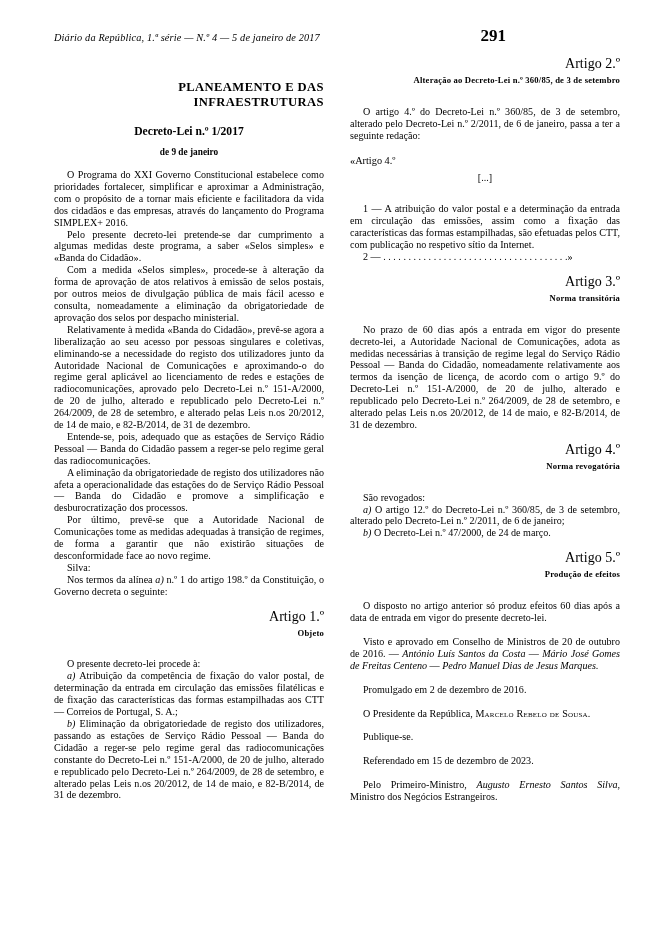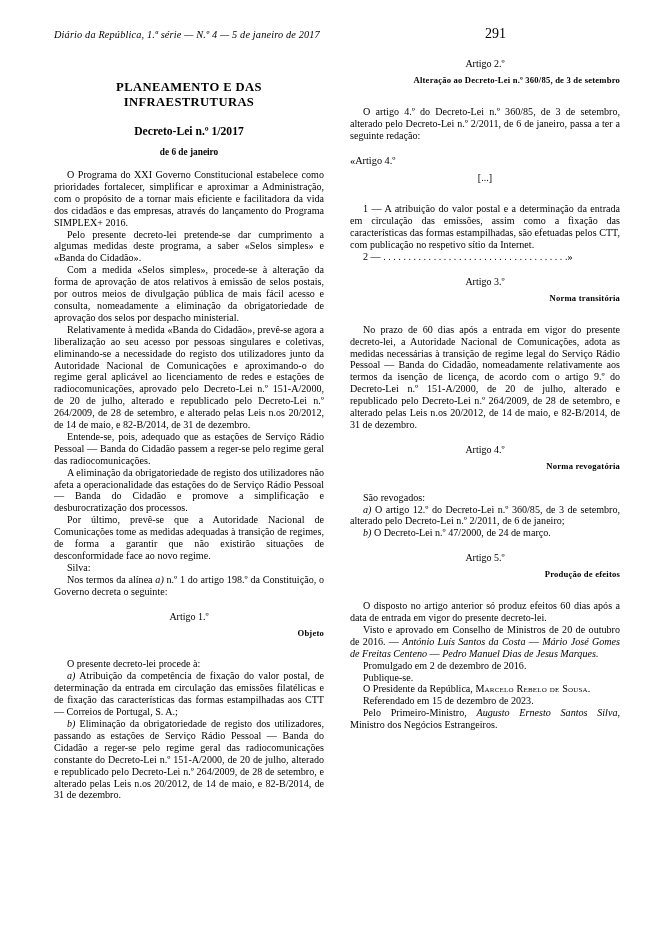--- a/index.html
+++ b/index.html
@@ -31,41 +31,41 @@
     justify-content: space-between;
     align-items: baseline;
   }
   .header-left {
     font-style: italic;
     font-size: 10.3px;
     letter-spacing: 0.15px;
     white-space: nowrap;
   }
   .header-right {
-    font-weight: normal;
-    font-size: 14px;
+    font-weight: bold;
+    font-size: 17px;
     font-family: "Liberation Serif", serif;
   }
   .columns {
     position: absolute;
     top: 52px;
     left: 54px;
     width: 566px;
     display: flex;
     gap: 26px;
   }
   .col {
     width: 270px;
   }
   .section-title {
     font-size: 12.6px;
     font-weight: bold;
     letter-spacing: 0.4px;
     margin: 28px 0 0 0;
-    text-align: center;
+    text-align: right;
   }
   .decree-title {
     text-align: center;
     font-weight: bold;
     font-size: 11.6px;
     margin-top: 15px;
   }
   .decree-date {
     text-align: center;
     font-weight: bold;
@@ -77,22 +77,22 @@
     font-size: 10.1px;
     line-height: 11.9px;
     text-align: justify;
     text-indent: 13px;
     hyphens: auto;
   }
   p.first {
     margin-top: 12px;
   }
   .art-head {
-    text-align: center;
-    font-size: 10px;
+    text-align: right;
+    font-size: 14px;
     margin-top: 13px;
     margin-bottom: 0;
     text-indent: 0;
   }
   .art-sub {
     text-align: right;
     font-size: 8.6px;
     font-weight: bold;
     margin-top: 5px;
     margin-bottom: 0;
@@ -105,21 +105,21 @@
     margin-top: 13px;
     text-indent: 0;
   }
   .quote-ellipsis {
     text-align: center;
     font-size: 10.1px;
     margin-top: 6px;
     text-indent: 0;
   }
   .gap-m { margin-top: 19px; }
-  .gap-l { }
+  .gap-l { margin-top: 12px; }
   i { font-style: italic; }
   .sc {
     font-size: 8.6px;
     letter-spacing: 0.2px;
   }
 </style>
 </head>
 <body>
 
 <div class="page">
@@ -128,21 +128,21 @@
     <div class="header-left">Diário da República, 1.ª série — N.º 4 — 5 de janeiro de 2017</div>
     <div class="header-right">291</div>
   </div>
 
   <div class="columns">
 
     <div class="col">
 
       <div class="section-title">PLANEAMENTO E DAS INFRAESTRUTURAS</div>
       <div class="decree-title">Decreto-Lei n.º 1/2017</div>
-      <div class="decree-date">de 6 de janeiro</div>
+      <div class="decree-date">de 9 de janeiro</div>
 
       <p class="first">O Programa do XXI Governo Constitucional estabelece como prioridades fortalecer, simplificar e aproximar a Administração, com o propósito de a tornar mais eficiente e facilitadora da vida dos cidadãos e das empresas, através do lançamento do Programa SIMPLEX+ 2016.</p>
       <p>Pelo presente decreto-lei pretende-se dar cumprimento a algumas medidas deste programa, a saber «Selos simples» e «Banda do Cidadão».</p>
       <p>Com a medida «Selos simples», procede-se à alteração da forma de aprovação de atos relativos à emissão de selos postais, por outros meios de divulgação pública de mais fácil acesso e consulta, nomeadamente a eliminação da obrigatoriedade de aprovação dos selos por despacho ministerial.</p>
       <p>Relativamente à medida «Banda do Cidadão», prevê-se agora a liberalização ao seu acesso por pessoas singulares e coletivas, eliminando-se a necessidade do registo dos utilizadores junto da Autoridade Nacional de Comunicações e aproximando-o do regime geral aplicável ao licenciamento de redes e estações de radiocomunicações, aprovado pelo Decreto-Lei n.º 151-A/2000, de 20 de julho, alterado e republicado pelo Decreto-Lei n.º 264/2009, de 28 de setembro, e alterado pelas Leis n.os 20/2012, de 14 de maio, e 82-B/2014, de 31 de dezembro.</p>
       <p>Entende-se, pois, adequado que as estações de Serviço Rádio Pessoal — Banda do Cidadão passem a reger-se pelo regime geral das radiocomunicações.</p>
       <p>A eliminação da obrigatoriedade de registo dos utilizadores não afeta a operacionalidade das estações do de Serviço Rádio Pessoal — Banda do Cidadão e promove a simplificação e desburocratização dos processos.</p>
       <p>Por último, prevê-se que a Autoridade Nacional de Comunicações tome as medidas adequadas à transição de regimes, de forma a garantir que não existirão situações de desconformidade face ao novo regime.</p>
       <p>Silva:</p>
       <p>Nos termos da alínea <i>a)</i> n.º 1 do artigo 198.º da Constituição, o Governo decreta o seguinte:</p>
@@ -175,21 +175,21 @@
       <p class="gap-m">São revogados:</p>
       <p><i>a)</i> O artigo 12.º do Decreto-Lei n.º 360/85, de 3 de setembro, alterado pelo Decreto-Lei n.º 2/2011, de 6 de janeiro;</p>
       <p><i>b)</i> O Decreto-Lei n.º 47/2000, de 24 de março.</p>
 
       <p class="art-head">Artigo 5.º</p>
       <p class="art-sub">Produção de efeitos</p>
       <p class="gap-m">O disposto no artigo anterior só produz efeitos 60 dias após a data de entrada em vigor do presente decreto-lei.</p>
 
       <p class="gap-l">Visto e aprovado em Conselho de Ministros de 20 de outubro de 2016. — <i>António Luís Santos da Costa</i> — <i>Mário José Gomes de Freitas Centeno</i> — <i>Pedro Manuel Dias de Jesus Marques</i>.</p>
       <p class="gap-l">Promulgado em 2 de dezembro de 2016.</p>
+      <p class="gap-l">O Presidente da República, <span class="sc" style="font-variant: small-caps; font-size:10.1px;">Marcelo Rebelo de Sousa</span>.</p>
       <p class="gap-l">Publique-se.</p>
-      <p class="gap-l">O Presidente da República, <span class="sc" style="font-variant: small-caps; font-size:10.1px;">Marcelo Rebelo de Sousa</span>.</p>
       <p class="gap-l">Referendado em 15 de dezembro de 2023.</p>
       <p class="gap-l">Pelo Primeiro-Ministro, <i>Augusto Ernesto Santos Silva</i>, Ministro dos Negócios Estrangeiros.</p>
 
     </div>
 
   </div>
 </div>
 
 </body></html>

